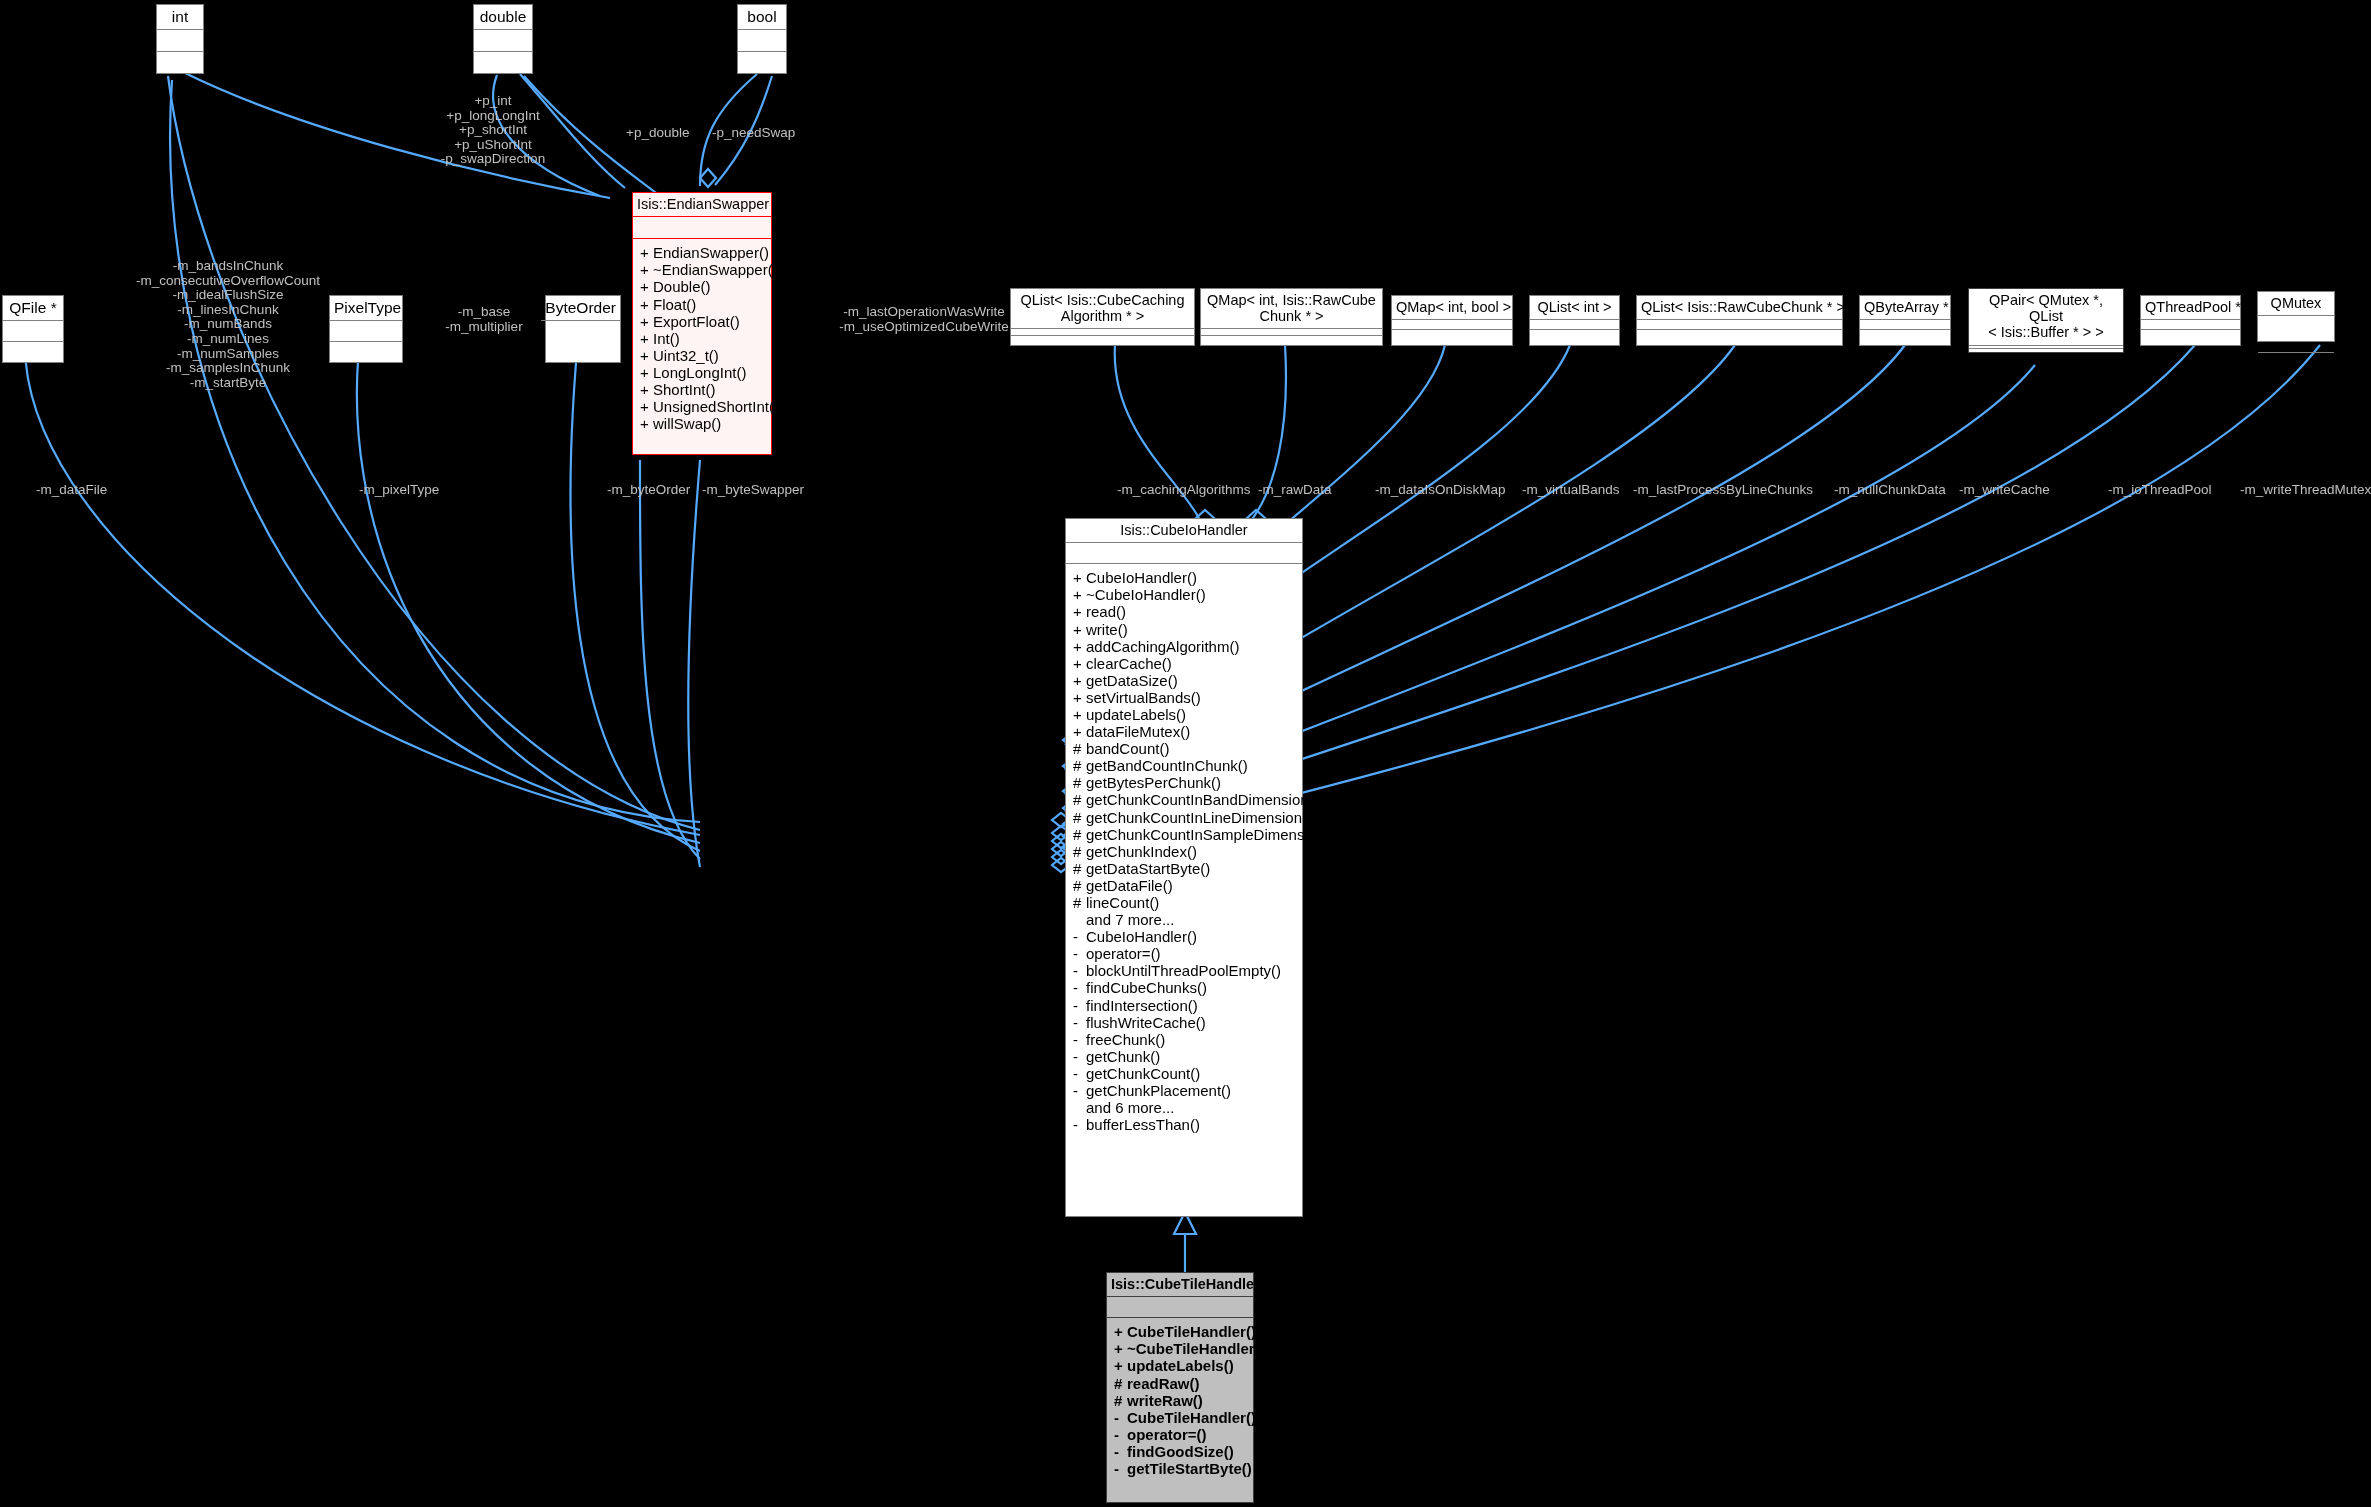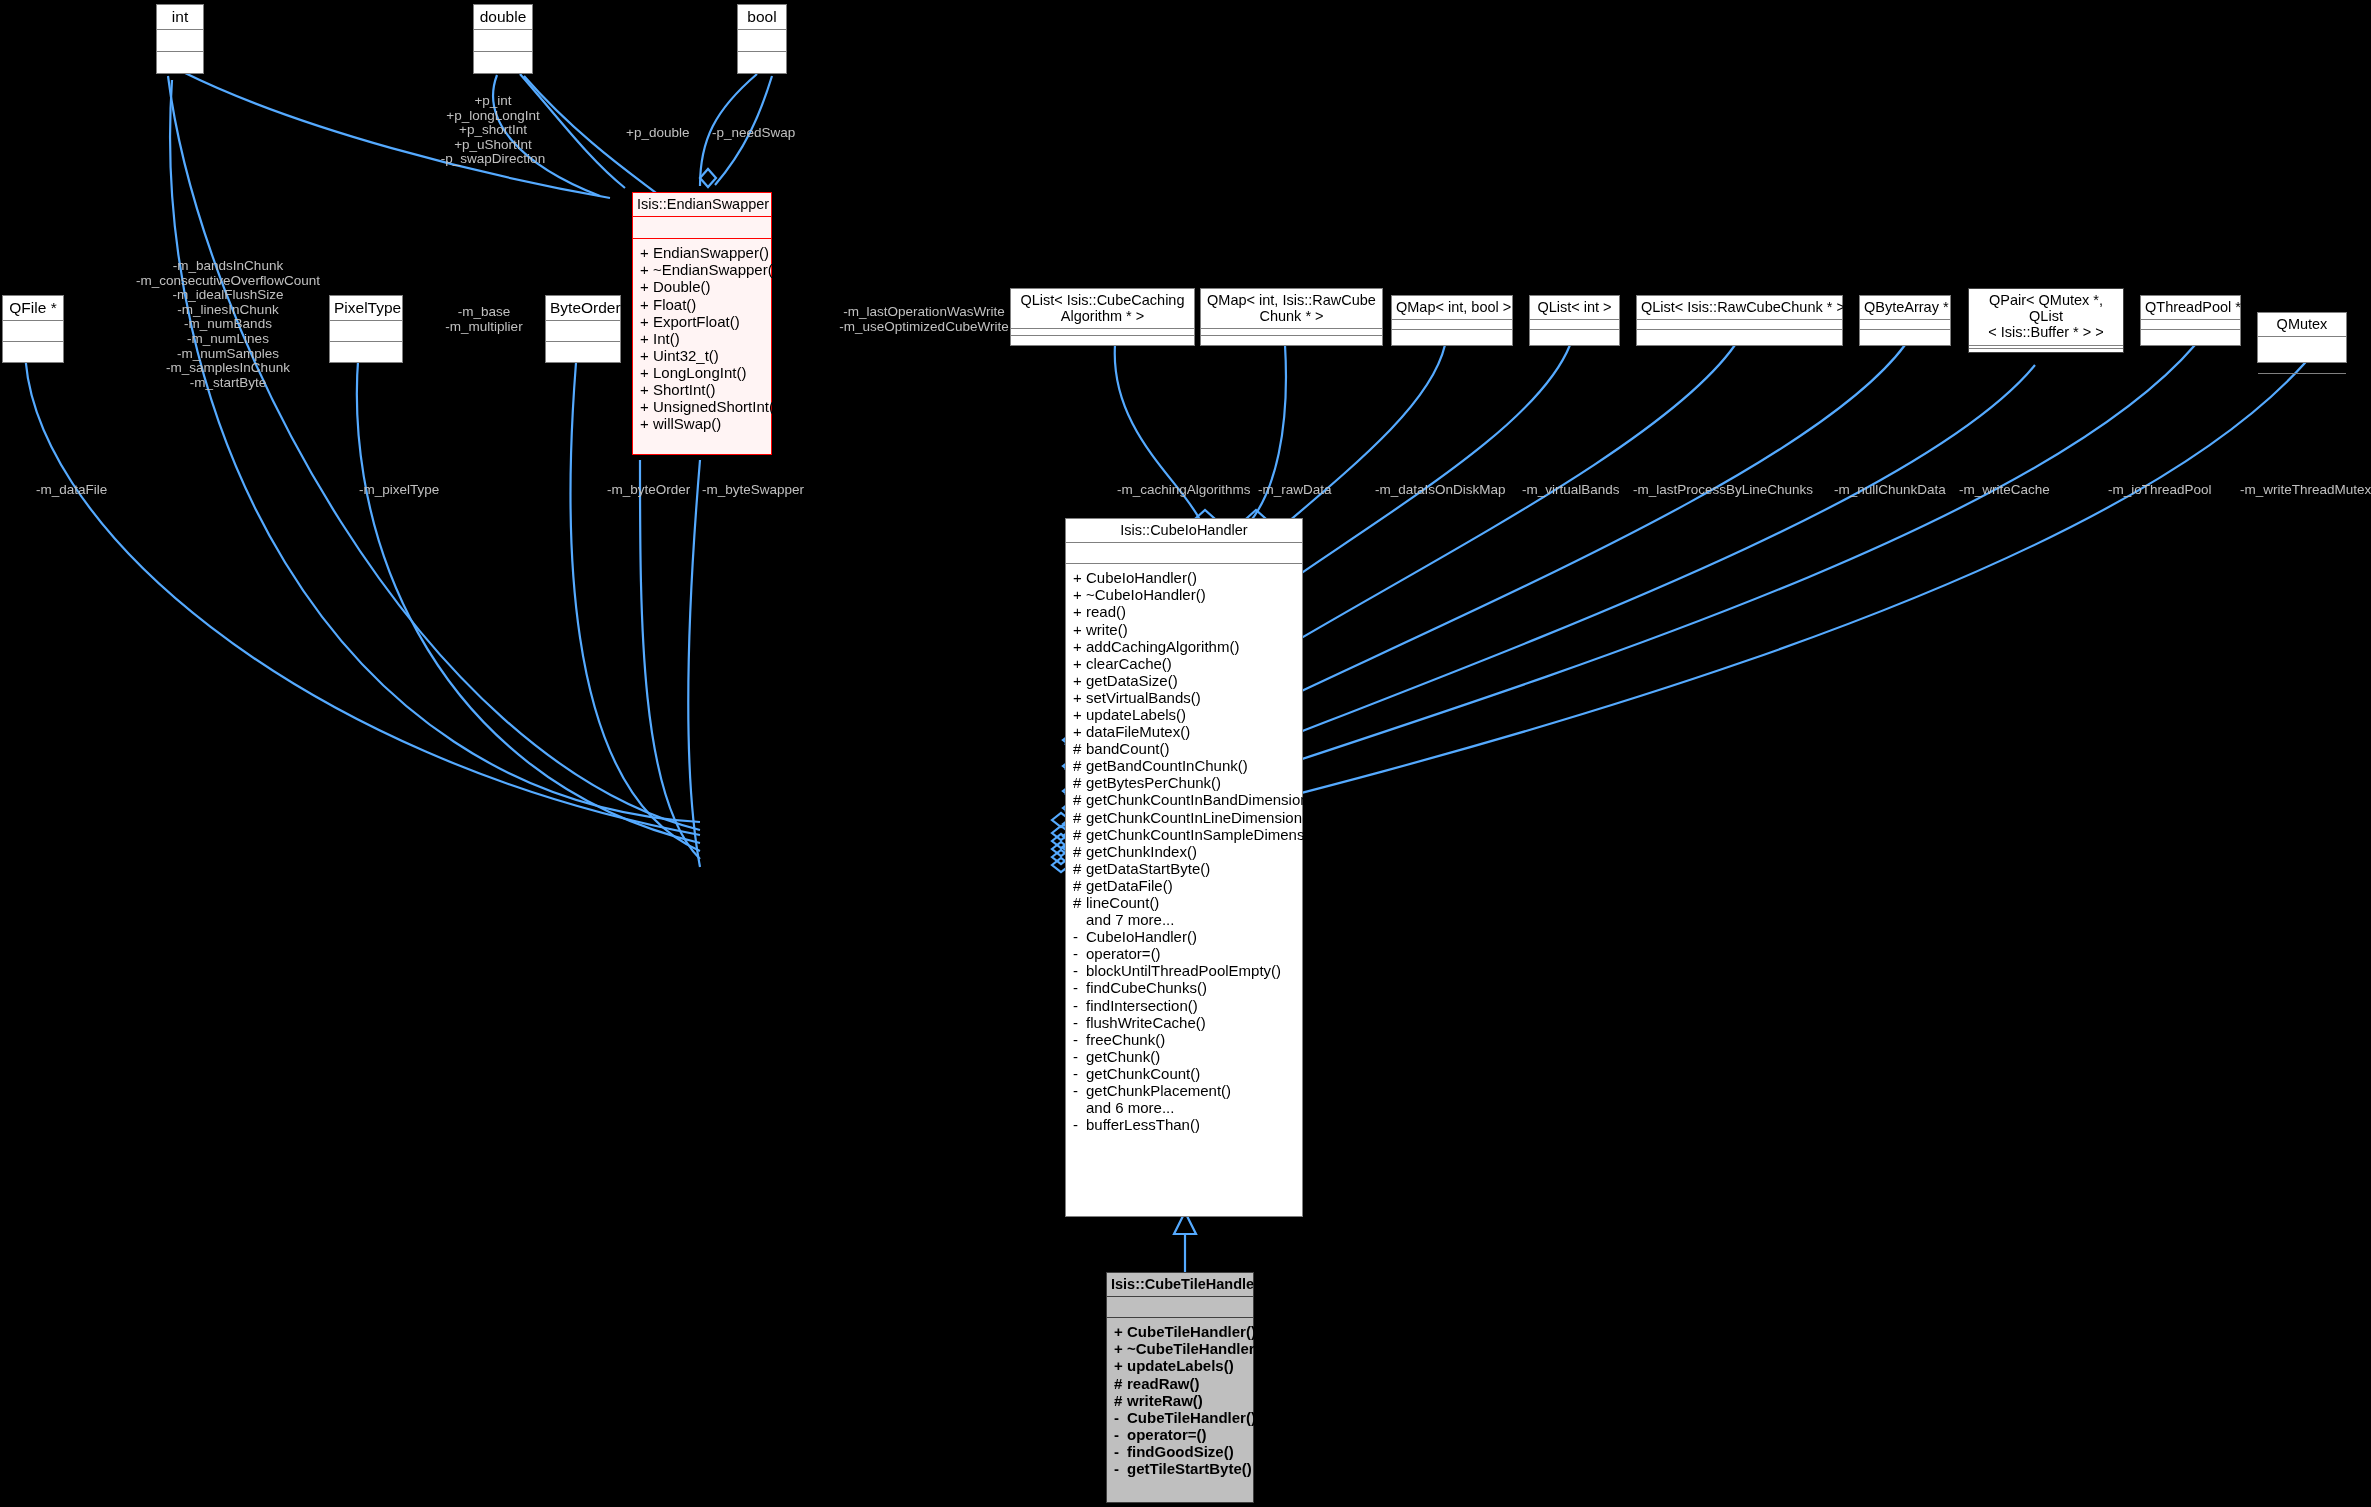--- a/index.html
+++ b/index.html
@@ -172,21 +172,21 @@
     <div class="attrs"></div>
     <div class="mid"></div>
   </div>
 
   <div class="node type" style="left:329px;top:295px;width:74px;height:68px;">
     <div class="title">PixelType</div>
     <div class="attrs"></div>
     <div class="mid"></div>
   </div>
 
-  <div class="node type" style="left:545px;top:295px;width:76px;height:68px;">
+  <div class="node type" style="left:545px;top:295px;width:76px;height:68px;align-items:flex-end;">
     <div class="title">ByteOrder</div>
     <div class="attrs"></div>
     <div class="mid"></div>
   </div>
 
   <div class="node type wrap" style="left:1010px;top:288px;width:185px;height:58px;">
     <div class="title" style="font-size:14.5px;">QList&lt; Isis::CubeCaching<br>Algorithm * &gt;</div>
     <div class="attrs" style="height:13px;"></div>
     <div class="mid"></div>
   </div>
@@ -226,21 +226,21 @@
     <div class="attrs" style="height:14px;"></div>
     <div class="mid"></div>
   </div>
 
   <div class="node type" style="left:2140px;top:295px;width:101px;height:51px;">
     <div class="title" style="font-size:14.5px;">QThreadPool *</div>
     <div class="attrs" style="height:13px;"></div>
     <div class="mid"></div>
   </div>
 
-  <div class="node type" style="left:2257px;top:312px;width:90px;height:51px;gap:36px;">
+  <div class="node type" style="left:2257px;top:291px;width:78px;height:51px;gap:36px;">
     <div class="title" style="font-size:14.5px;">QMutex</div>
     <div class="attrs" style="height:13px;"></div>
     <div class="mid"></div>
   </div>
 
   <div class="node pink" style="left:632px;top:192px;width:140px;height:263px;">
     <div class="title" style="font-size:14.5px;">Isis::EndianSwapper</div>
     <div class="attrs" style="height:21px;"></div>
     <div class="members">
         <div class="member">

